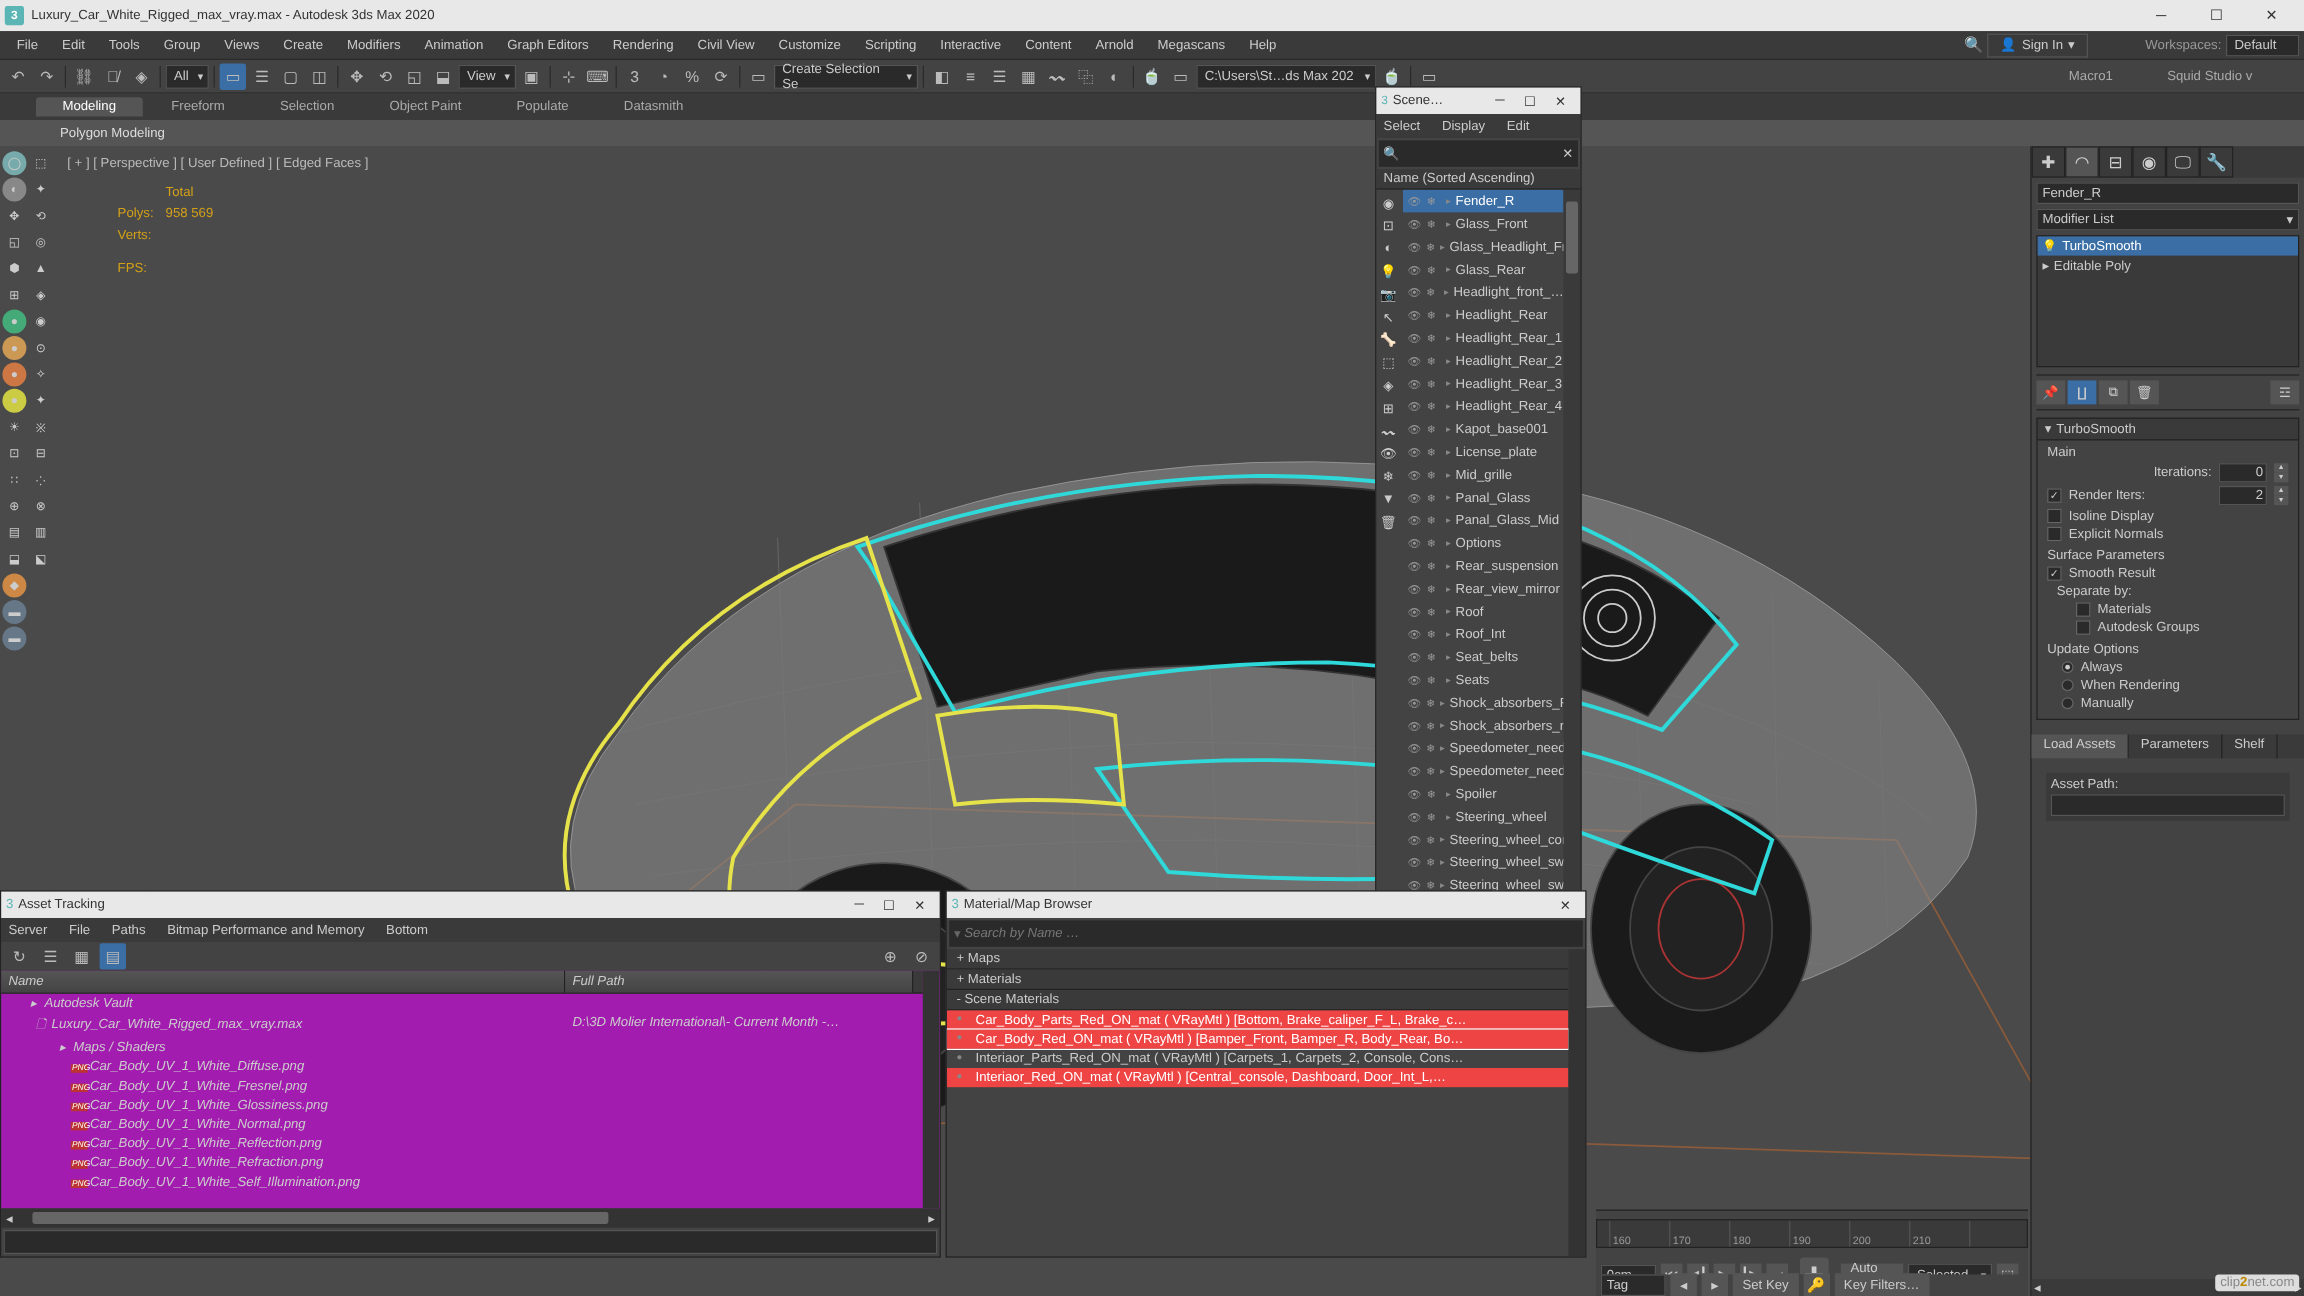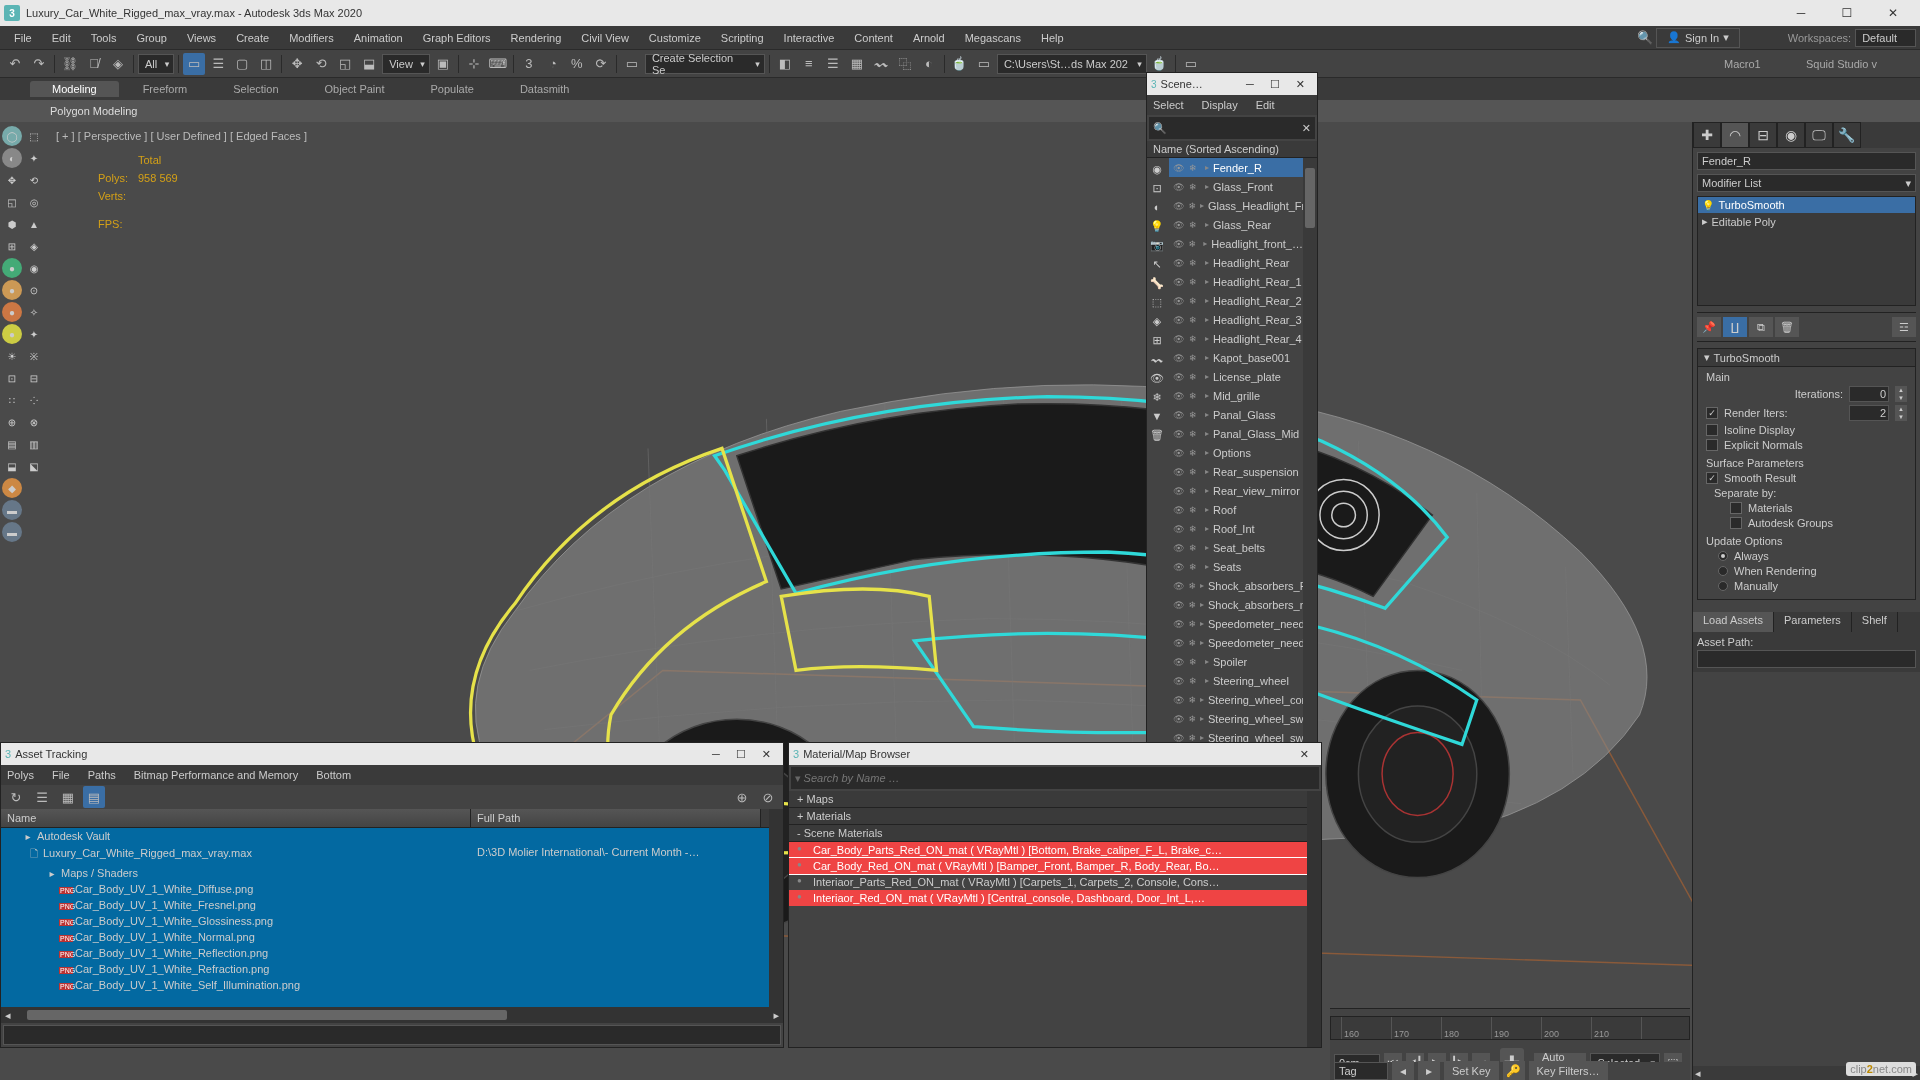--- a/index.html
+++ b/index.html
@@ -81,28 +81,28 @@
 .cpRow .lbl { flex:1; }
 .cpSpin { width:40px; background:#2a2a2a; border:1px solid #555; padding:1px 2px; text-align:right; }
 .cpSpinBtns{width:12px;display:flex;flex-direction:column;}
 .cpSpinBtn{height:8px;background:#555;font-size:6px;display:flex;align-items:center;justify-content:center;cursor:pointer;}
 .cpChk{width:12px;height:12px;border:1px solid #666;background:#2a2a2a;display:inline-flex;align-items:center;justify-content:center;font-size:9px;}
 .cpRad{width:10px;height:10px;border-radius:50%;border:1px solid #666;background:#2a2a2a;display:inline-flex;align-items:center;justify-content:center;}
 .cpRad.on::after{content:"";width:4px;height:4px;background:#ccc;border-radius:50%;}
 .cpSubTabs{display:flex;background:#3a3a3a;height:20px;}
 .cpSubTab{padding:2px 10px;cursor:pointer;border-right:1px solid #222;}
 .cpSubTab.active{background:#555;}
-.cpFieldBox{margin:0;padding:4px;background:#3a3a3a;}
+.cpFieldBox{margin:12px;padding:4px;background:#3a3a3a;}
 
 .assetPanel { position:absolute; left:0; top:742px; width:784px; height:306px; background:#434343; border:1px solid #222; display:flex; flex-direction:column; }
 .apTitle { height:22px; background:#e8e8e8; color:#333; display:flex; align-items:center; padding:0 4px; }
 .apTitle .sp{flex:1;}
 .apMenu { height:20px; background:#3a3a3a; display:flex; align-items:center; padding:0 6px; gap:18px; }
 .apTool { height:24px; background:#434343; display:flex; align-items:center; padding:0 4px; gap:4px; }
-.apGrid { flex:1; background:#0369a1; overflow:hidden; display:flex; }
+.apGrid { flex:1; background:#a21caf; overflow:hidden; display:flex;font-style:italic; }
 .apGridMain{flex:1;display:flex;flex-direction:column;}
 .apHdr { display:flex; background:#3a3a3a; border-bottom:1px solid #222; }
 .apHCell { padding:3px 6px; border-right:1px solid #222; background:linear-gradient(#555,#444); }
 .apRow { display:flex; padding:1px 0; }
 .apCell { padding:1px 6px; white-space:nowrap; overflow:hidden; }
 .apCell .fico{display:inline-block;width:14px;text-align:center;margin-right:2px;font-size:10px;}
 .apVScroll{width:14px;background:#333;}
 .apHS{height:16px;background:#333;display:flex;align-items:center;}
 .apHSThumb{height:10px;width:480px;background:#666;margin:0 12px;border-radius:2px;}
 .apSearch{margin:2px;height:20px;background:#2a2a2a;border:1px solid #555;}
@@ -784,21 +784,21 @@
 <div class="assetPanel">
   <div class="apTitle">
       <span class="ic" style="color:#5bb5b5;margin-right:4px">3</span>
       <span>Asset Tracking</span>
       <span class="sp"></span>
     <span style="padding:0 8px;cursor:pointer">─</span>
     <span style="padding:0 8px;cursor:pointer">☐</span>
     <span style="padding:0 8px;cursor:pointer">✕</span>
   </div>
   <div class="apMenu" id="apmenu">
-      <span style="cursor: pointer;">Polys</span>
+      <span style="cursor: pointer;">Server</span>
       <span style="cursor: pointer;">File</span>
       <span style="cursor: pointer;">Paths</span>
       <span style="cursor: pointer;">Bitmap Performance and Memory</span>
       <span style="cursor: pointer;">Bottom</span>
     </div>
   <div class="apTool">
     <span class="tbtn">↻</span>
     <span class="tbtn">☰</span>
     <span class="tbtn">▦</span>
     <span class="tbtn tbtn-blue">▤</span>

